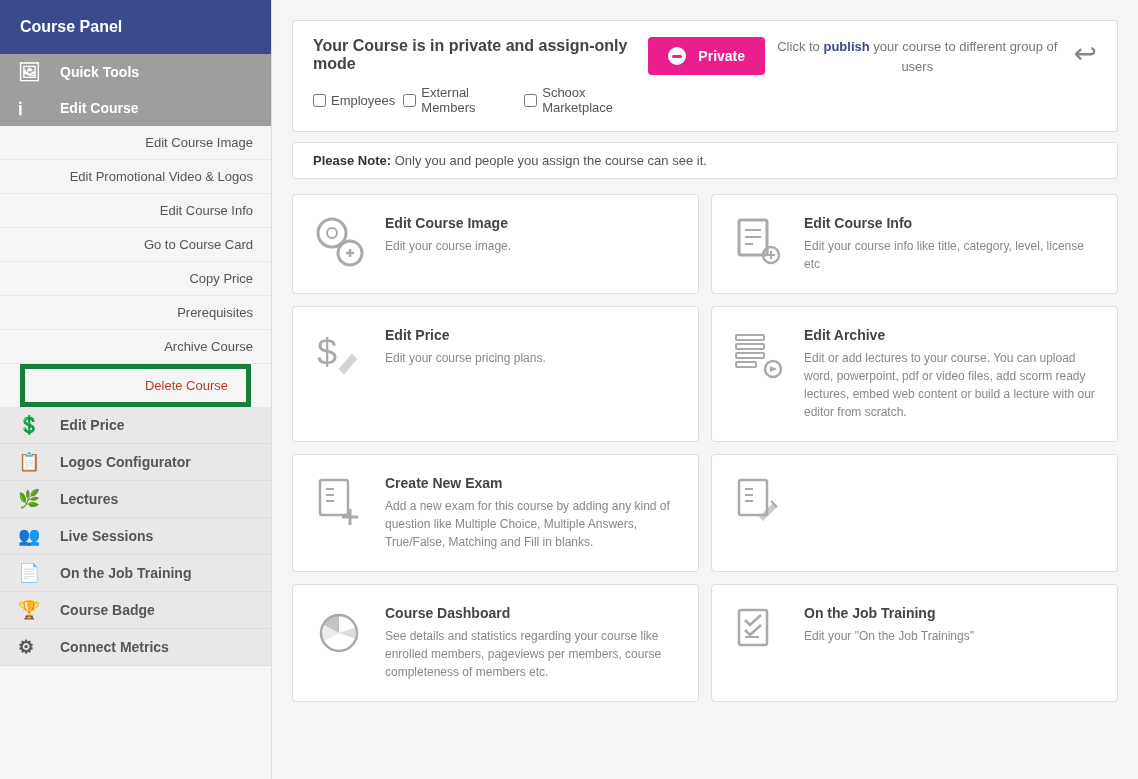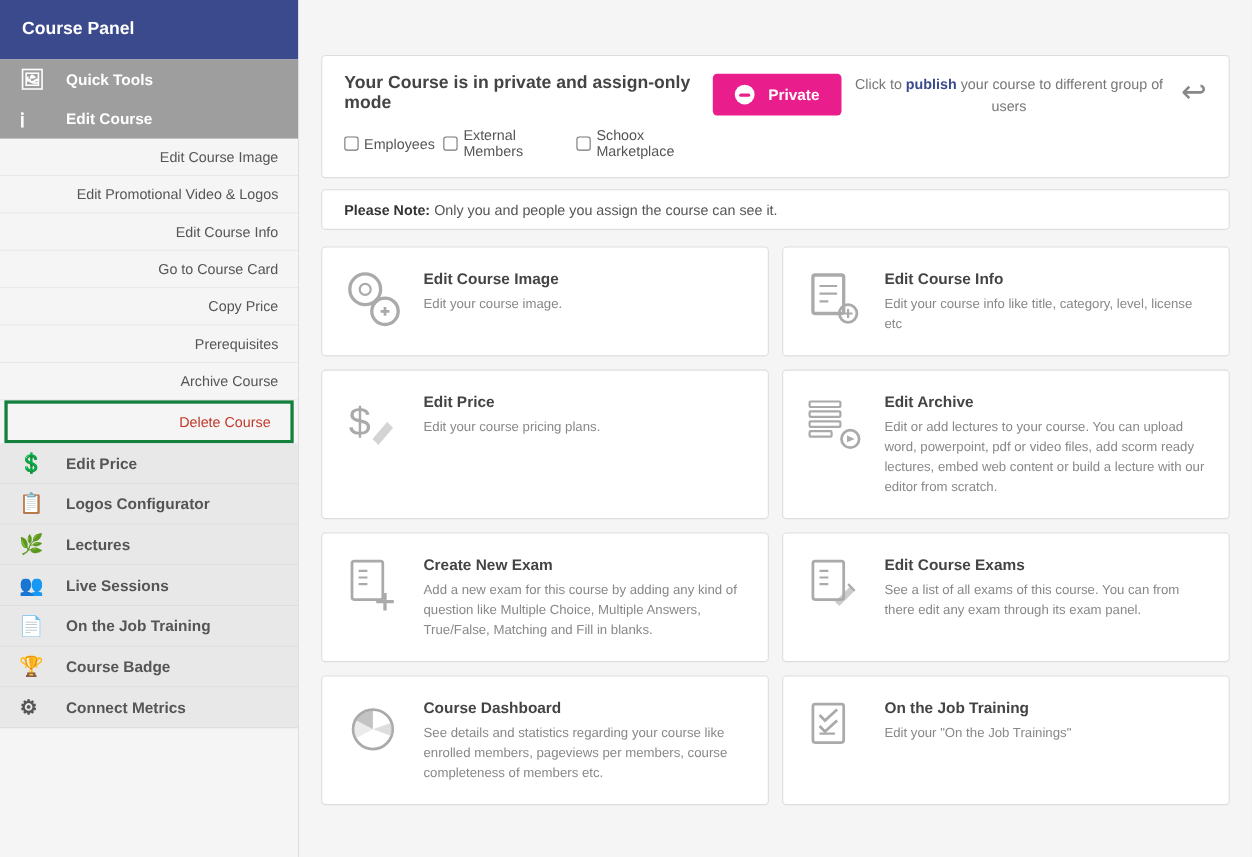--- a/index.html
+++ b/index.html
@@ -42,22 +42,22 @@
     .sidebar-link {
       padding: 9px 18px;
       text-align: right;
       color: #555;
       cursor: pointer;
       border-bottom: 1px solid #e8e8e8;
       font-size: 13px;
     }
     .sidebar-link.highlight {
       color: #c0392b;
-      border: 3px solid #15803d;
-      margin: 0 4px;
+      border: 5px solid #15803d;
+      margin: 0 20px;
       text-align: right;
     }
     .sidebar-nav-item {
       background: #e8e8e8;
       color: #555;
       padding: 10px 20px 10px 60px;
       font-size: 14px;
       font-weight: bold;
       display: flex;
       align-items: center;
@@ -82,21 +82,20 @@
     
     .top-bar {
       background: white;
       border: 1px solid #ddd;
       border-radius: 4px;
       padding: 16px 20px;
       margin-bottom: 10px;
       display: flex;
       justify-content: space-between;
       align-items: flex-start;
-      margin-top: 30px;
     }
     .top-bar-left h2 {
       font-size: 16px;
       color: #444;
       font-weight: bold;
       margin-bottom: 12px;
     }
     .checkboxes {
       display: flex;
       gap: 8px;
@@ -392,24 +391,20 @@
       <div class="card-icon">
         <svg width="55" height="55" viewBox="0 0 55 55" fill="none">
           <rect x="8" y="5" width="28" height="35" rx="2" stroke="#aaa" stroke-width="2.5" fill="none"></rect>
           <line x1="14" y1="14" x2="22" y2="14" stroke="#aaa" stroke-width="2"></line>
           <line x1="14" y1="20" x2="22" y2="20" stroke="#aaa" stroke-width="2"></line>
           <line x1="14" y1="26" x2="22" y2="26" stroke="#aaa" stroke-width="2"></line>
           <path d="M28 42 L42 28 L46 32 L32 46 Z" fill="#aaa" opacity="0.6"></path>
           <line x1="40" y1="26" x2="46" y2="32" stroke="#aaa" stroke-width="2"></line>
         </svg>
       </div>
-      <div class="card-content">
-        <h3>Edit Course Exams</h3>
-        <p>See a list of all exams of this course. You can from there edit any exam through its exam panel.</p>
-      </div>
     </div>
 
     <div class="card">
       <div class="card-icon">
         <svg width="55" height="55" viewBox="0 0 55 55" fill="none">
           <circle cx="27" cy="28" r="18" stroke="#aaa" stroke-width="2.5" fill="none"></circle>
           <path d="M27 28 L12 20 A18 18 0 0 1 27 10 Z" fill="#aaa" opacity="0.7"></path>
           <path d="M27 28 L44 22 A18 18 0 0 1 44 34 Z" fill="#bbb" opacity="0.5"></path>
           <path d="M27 28 L12 36 A18 18 0 0 1 12 20 Z" fill="#ccc" opacity="0.4"></path>
         </svg>

